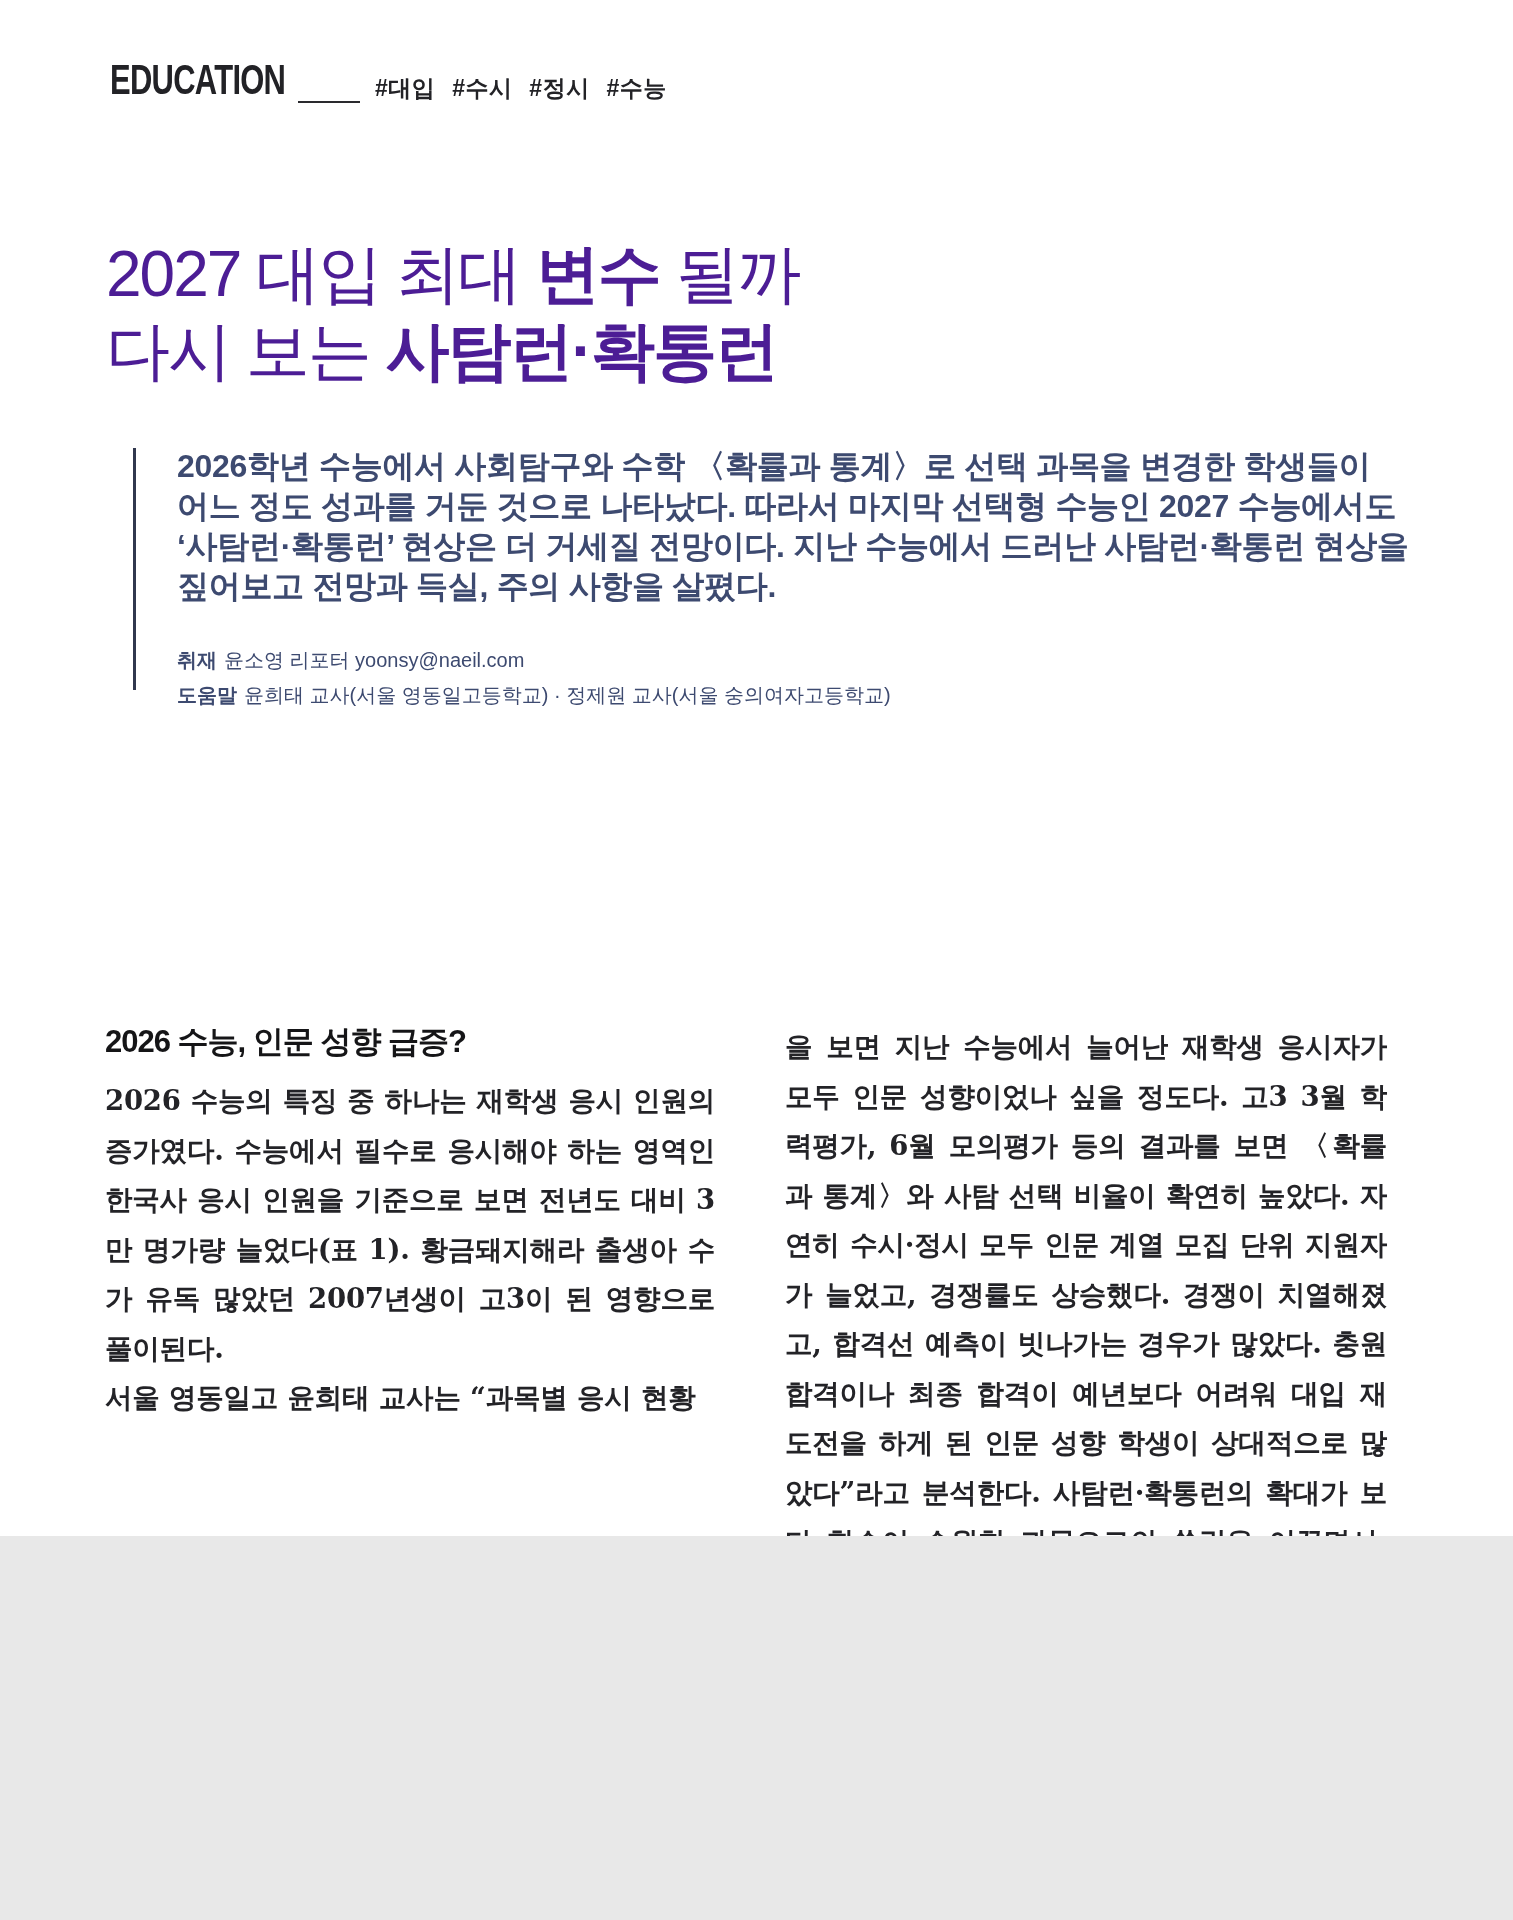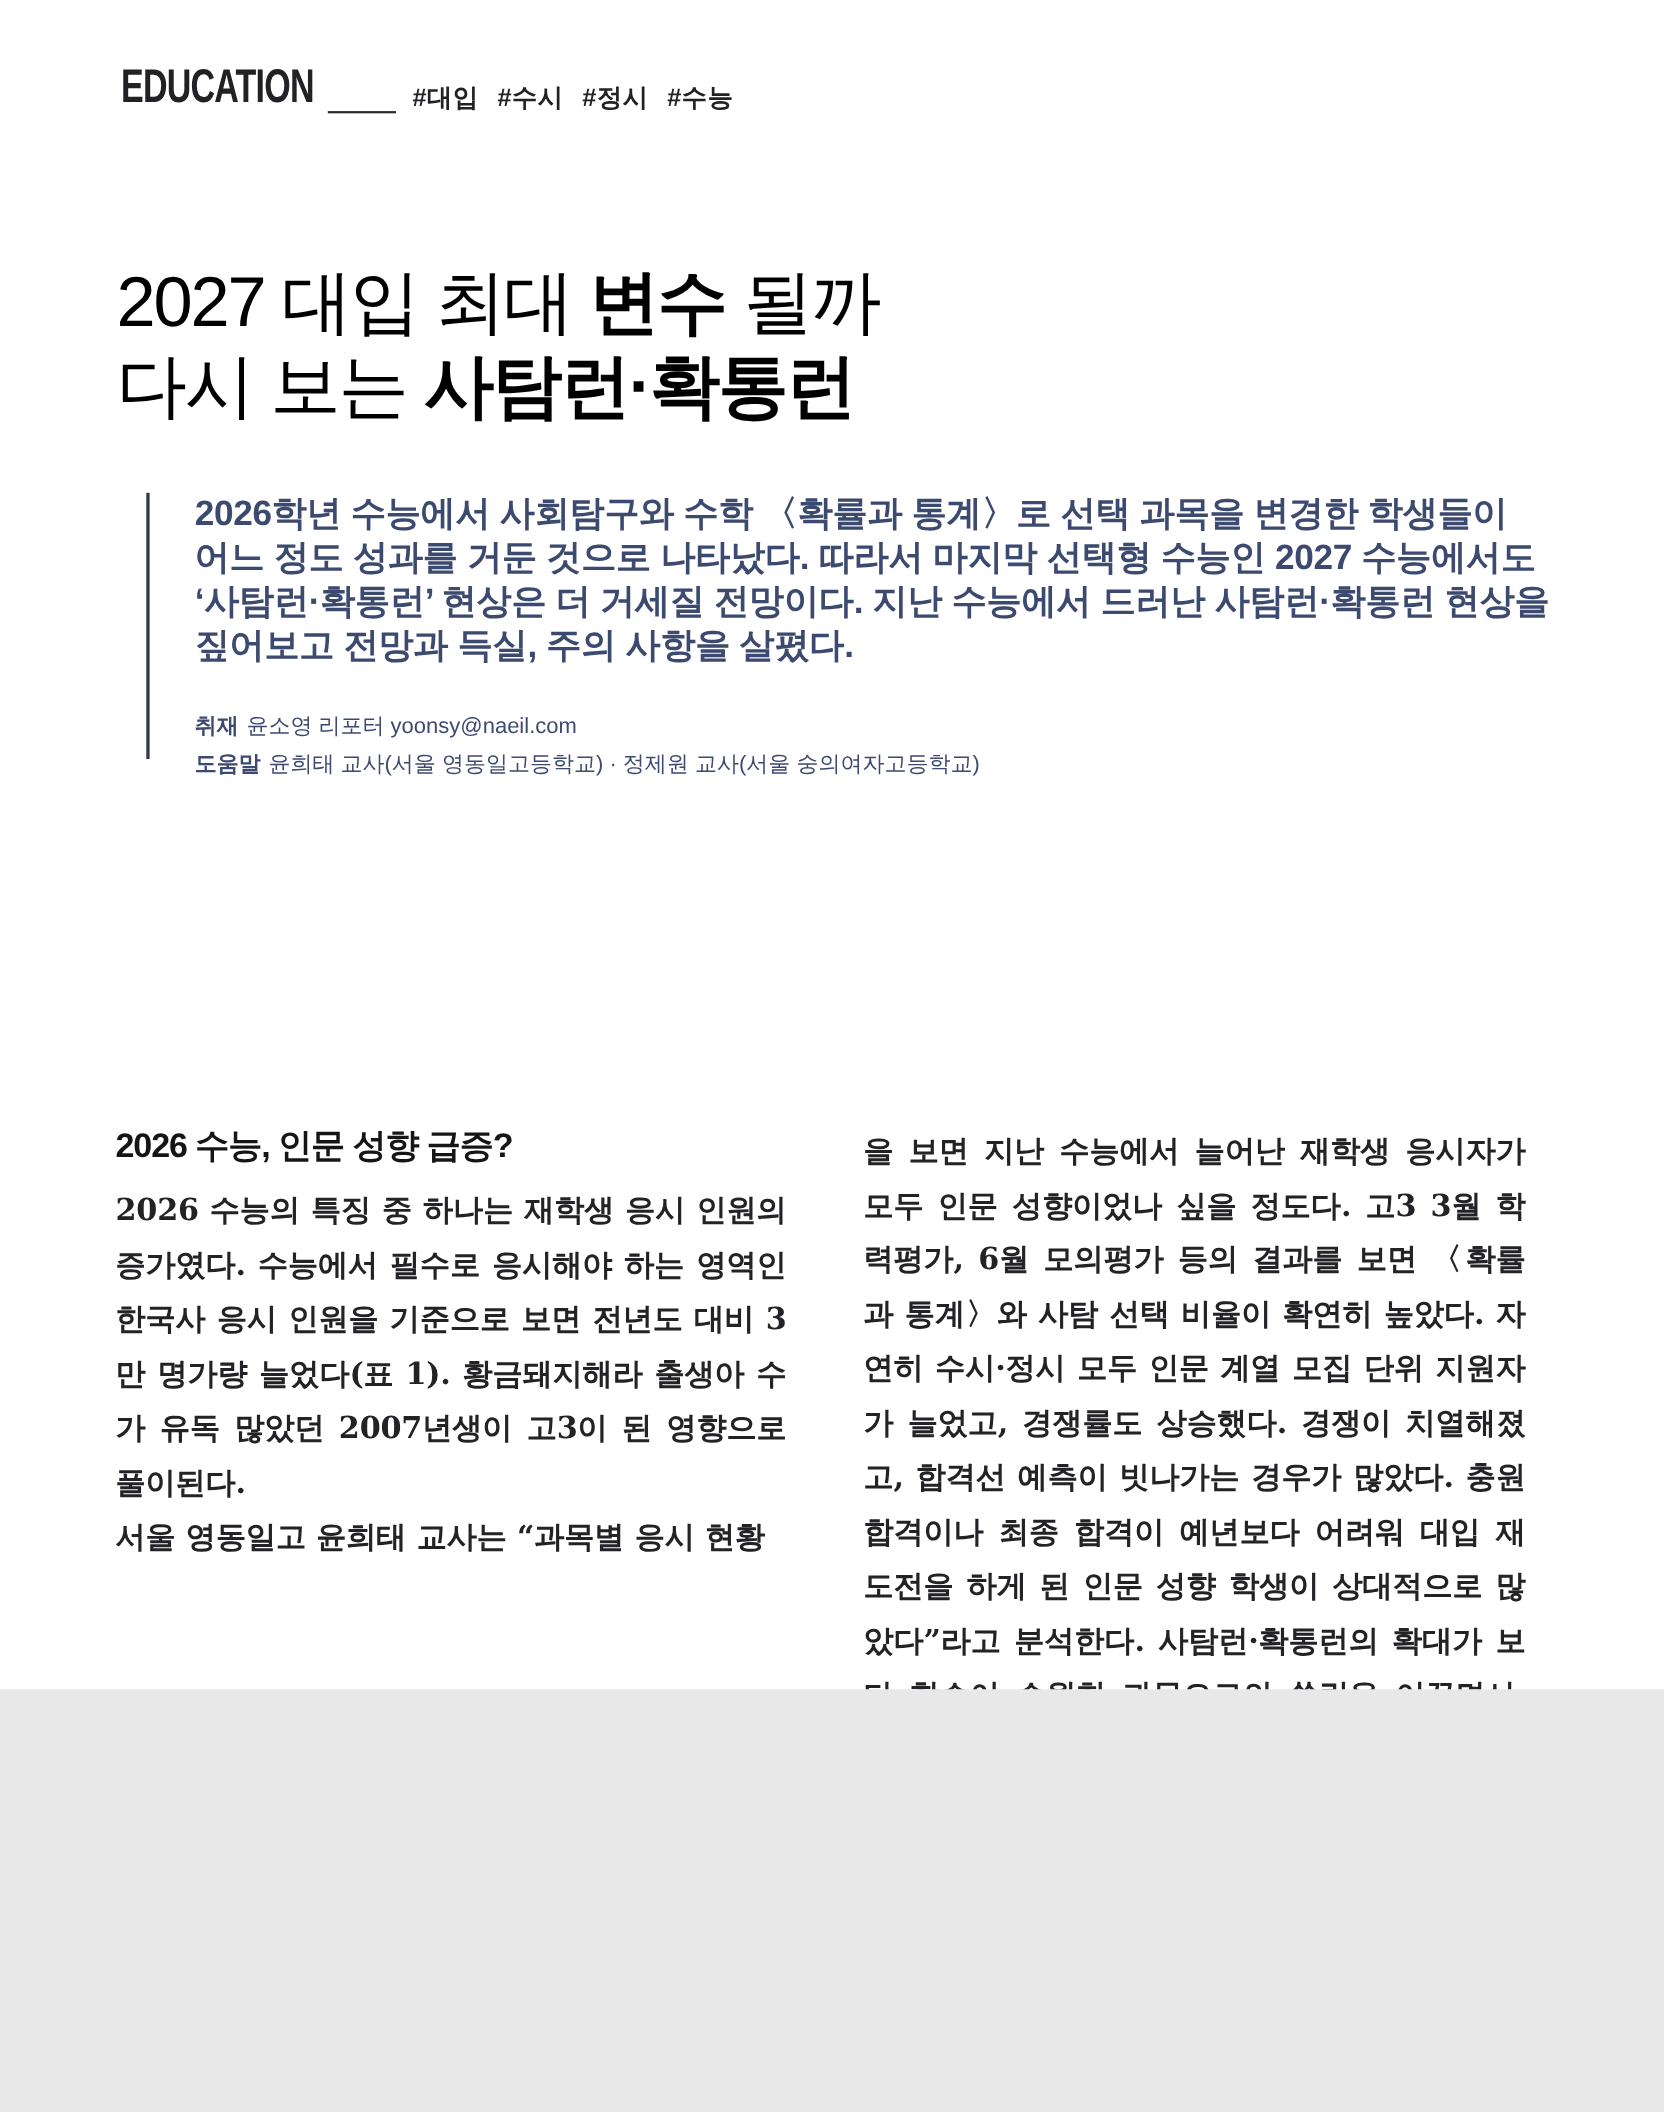--- a/index.html
+++ b/index.html
@@ -25,21 +25,21 @@
   .masthead-tags {
     position: absolute; left: 265px; top: 17px;
     font-size: 23px; font-weight: 700; color: #222226;
     letter-spacing: 0.5px; word-spacing: 10px; white-space: nowrap;
   }
 
   
   .article-title {
     position: absolute; left: 106px; top: 193px;
     font-size: 64px; line-height: 77px; font-weight: 400;
-    letter-spacing: -2px; color: #000000; white-space: nowrap;
+    letter-spacing: -2px; color: #4c1d95; white-space: nowrap;
   }
   .article-title .bold { font-weight: 700; }
 
   
   .lead-accent-bar { position: absolute; left: 133px; top: 448px; width: 3px; height: 242px; background: #31384e; }
   .lead {
     position: absolute; left: 177px; top: 446px;
     font-size: 32px; line-height: 40px; font-weight: 700;
     color: #3d4a70; letter-spacing: -0.3px; white-space: nowrap;
   }

